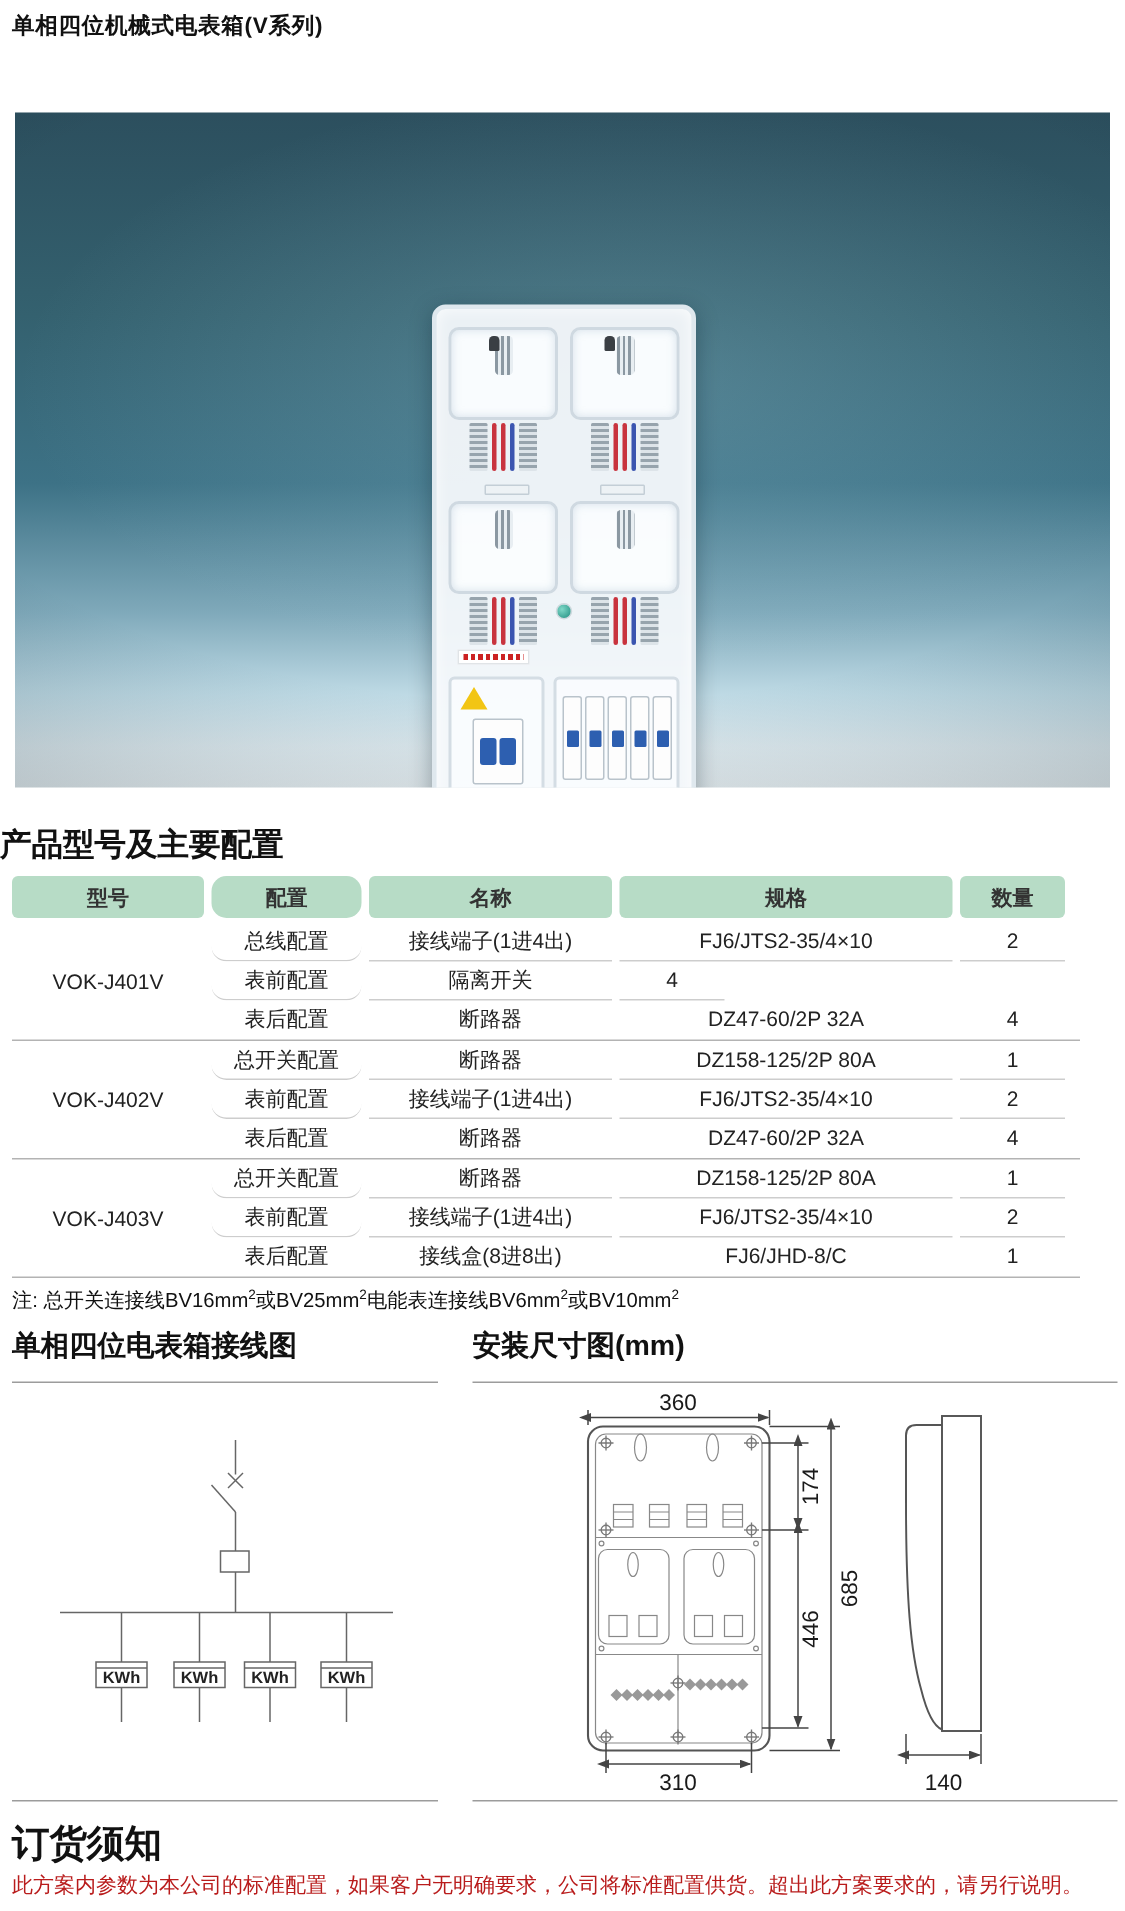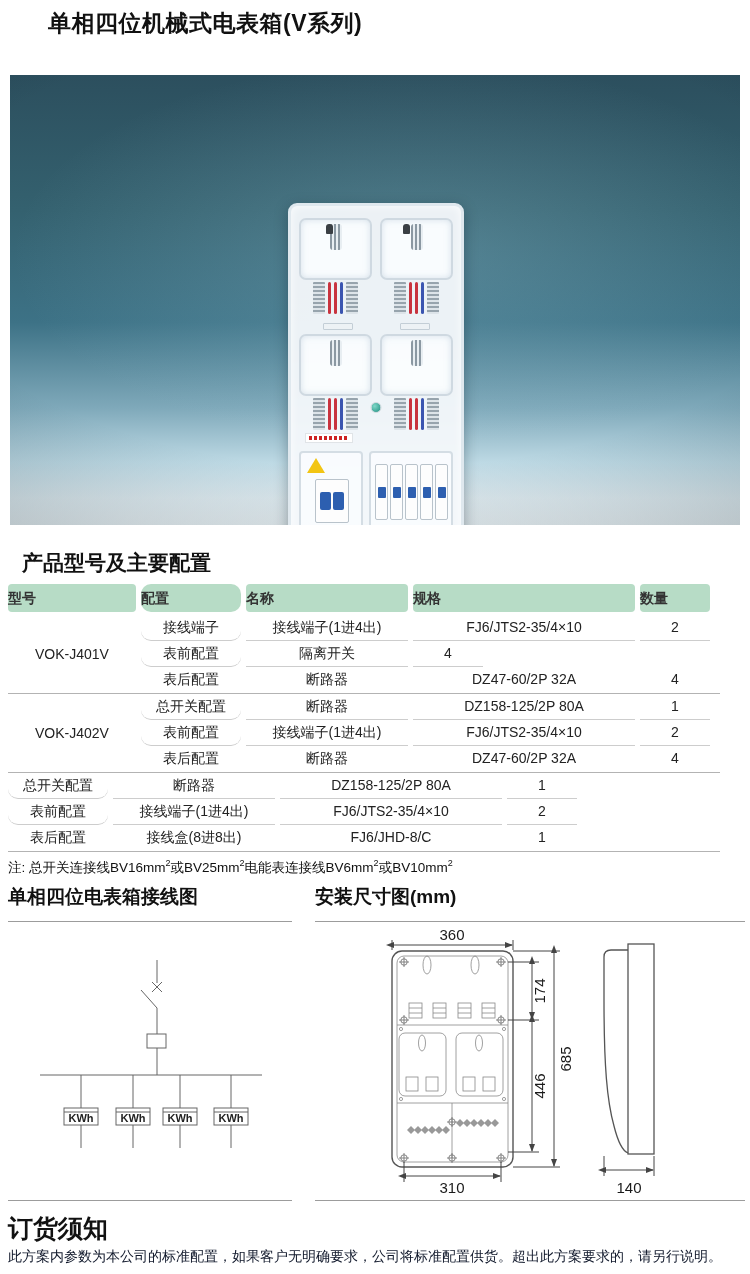--- a/index.html
+++ b/index.html
@@ -1,20 +1,20 @@
 <!DOCTYPE html>
 <html style="--table_header_bg: #b7dcc6; --photo_bg_dark: #2c4f5e; --photo_bg_mid: #3d7286; --photo_bg_light: #e2eef3; --wire_red: #c8333e; --wire_blue: #3b55b0; --indicator_teal: #1f8d7f;"><head>
 <meta charset="utf-8">
 <style>
   * { margin:0; padding:0; box-sizing:border-box; }
   body { font-family:"Liberation Sans", sans-serif; background:#fff; color:#222; }
   .page { position:relative; width:750px; height:1274px; background:#fff; overflow:hidden; }
 
   
-  .h-title { position:absolute; left:8px; top:8px; font-size:23px; font-weight:bold; color:#111; letter-spacing:0.5px;margin-left:40px;}
+  .h-title { position:absolute; left:8px; top:8px; font-size:15px; font-weight:bold; color:#111; letter-spacing:0.5px;}
   .h-sec { position:absolute; font-size:19px; font-weight:bold; color:#111; }
   .rule { position:absolute; height:1px; background:#9c9c9c; }
 
   
   .photo { position:absolute; left:10px; top:75px; width:730px; height:450px; overflow:hidden;
     background:
       radial-gradient(120% 95% at 50% 38%, rgba(0,0,0,0) 52%, rgba(10,32,42,0.42) 100%),
       radial-gradient(90% 70% at 56% 40%, rgba(160,205,220,0.28) 0%, rgba(0,0,0,0) 62%),
       linear-gradient(to bottom, #2c4f5e 0%, #34616f 30%, #3d7286 55%, #7fa9ba 74%, #bdd9e4 86%, #e2eef3 94%, #eef5f8 100%);
   }
@@ -53,21 +53,21 @@
   .breaker2p b { width:11px; height:18px; background:#2d5fb0; border-radius:2px; }
   .bright { width:84px; height:100%; border:2px solid #d4dde4; border-radius:4px; background:rgba(250,252,254,0.9);
     display:flex; justify-content:center; align-items:center; gap:2px; }
   .sbreaker { width:13px; height:56px; background:#fdfdfd; border:1px solid #b9c3cb; border-radius:2px; position:relative; }
   .sbreaker::after { content:""; position:absolute; left:2px; top:22px; width:8px; height:11px; background:#2d5fb0; border-radius:1px; }
 
   
   .ptable { position:absolute; left:8px; top:584px; width:712px; font-size:14px; color:#222; }
   .thead { display:flex; margin-bottom:3px; }
   .th { background:var(--table_header_bg, #b7dcc6); border-radius:4px; height:28px; line-height:28px;
-    color:#333; margin-right:5px; font-weight:bold; }
+    text-align:center; color:#333; margin-right:5px; font-weight:bold; }
   .th:last-child, .td:last-child { margin-right:0; }
   .c-model { width:128px; } .c-config { width:100px;border-radius:10px; } .c-name { width:162px; } .c-spec { width:222px; } .c-qty { width:70px; }
   .tgroup { display:flex; border-bottom:1px solid #b3b3b3; }
   .mcell { width:128px; margin-right:5px; display:flex; align-items:center; justify-content:center; }
   .grows { display:flex; flex-direction:column; }
   .trow { display:flex; height:26px; line-height:25px; }
   .td { text-align:center; margin-right:5px; }
   .withsep .td { border-bottom:1px solid #cdcdcd; }
   .tnote { position:absolute; left:8px; top:858px; font-size:13.5px; color:#111; }
   .tnote sup { font-size:9px; }
@@ -78,21 +78,21 @@
   .rule-l1 { left:8px; top:921px; width:284px; }
   .rule-r1 { left:315px; top:921px; width:430px; }
   .rule-l2 { left:8px; top:1200px; width:284px; }
   .rule-r2 { left:315px; top:1200px; width:430px; }
   svg text { font-family:"Liberation Sans", sans-serif; }
   .svg-wiring { position:absolute; left:0; top:926px; }
   .svg-dims { position:absolute; left:313px; top:926px; }
 
   
   .h-order { left:8px; top:1212px; font-size:25px; }
-  .order-text { position:absolute; left:8px; top:1248px; font-size:14px; color:#0f172a; }
+  .order-text { position:absolute; left:8px; top:1248px; font-size:14px; color:#b91c1c; }
 </style>
 </head>
 <body>
 
 <div class="page">
 
   <h1 class="h-title">单相四位机械式电表箱(V系列)</h1>
 
   <div class="photo">
     <div class="mbox">
@@ -165,36 +165,36 @@
           <span class="sbreaker"></span>
           <span class="sbreaker"></span>
           <span class="sbreaker"></span>
           <span class="sbreaker"></span>
         </div>
       </div>
     </div>
 
   </div>
 
-  <h2 class="h-sec" style="left:22px; top:549px; font-size:21px;">产品型号及主要配置</h2>
+  <h2 class="h-sec" style="left:0; top:549px; font-size:21px;">产品型号及主要配置</h2>
 
   <div class="ptable">
     <div class="thead">
       <div class="th c-model">型号</div>
       <div class="th c-config">配置</div>
       <div class="th c-name">名称</div>
       <div class="th c-spec">规格</div>
       <div class="th c-qty">数量</div>
     </div>
 
     <div class="tgroup">
       <div class="mcell">VOK-J401V</div>
       <div class="grows">
         <div class="trow withsep">
-          <div class="td c-config">接线端子</div>
+          <div class="td c-config">总线配置</div>
           <div class="td c-name">接线端子(1进4出)</div>
           <div class="td c-spec">FJ6/JTS2-35/4×10</div>
           <div class="td c-qty">2</div>
         </div>
         <div class="trow withsep">
           <div class="td c-config">表前配置</div>
           <div class="td c-name">隔离开关</div>
           <div class="td c-qty">4</div>
         </div>
         <div class="trow">
@@ -224,20 +224,21 @@
         <div class="trow">
           <div class="td c-config">表后配置</div>
           <div class="td c-name">断路器</div>
           <div class="td c-spec">DZ47-60/2P  32A</div>
           <div class="td c-qty">4</div>
         </div>
       </div>
     </div>
 
     <div class="tgroup">
+      <div class="mcell">VOK-J403V</div>
       <div class="grows">
         <div class="trow withsep">
           <div class="td c-config">总开关配置</div>
           <div class="td c-name">断路器</div>
           <div class="td c-spec">DZ158-125/2P  80A</div>
           <div class="td c-qty">1</div>
         </div>
         <div class="trow withsep">
           <div class="td c-config">表前配置</div>
           <div class="td c-name">接线端子(1进4出)</div>

